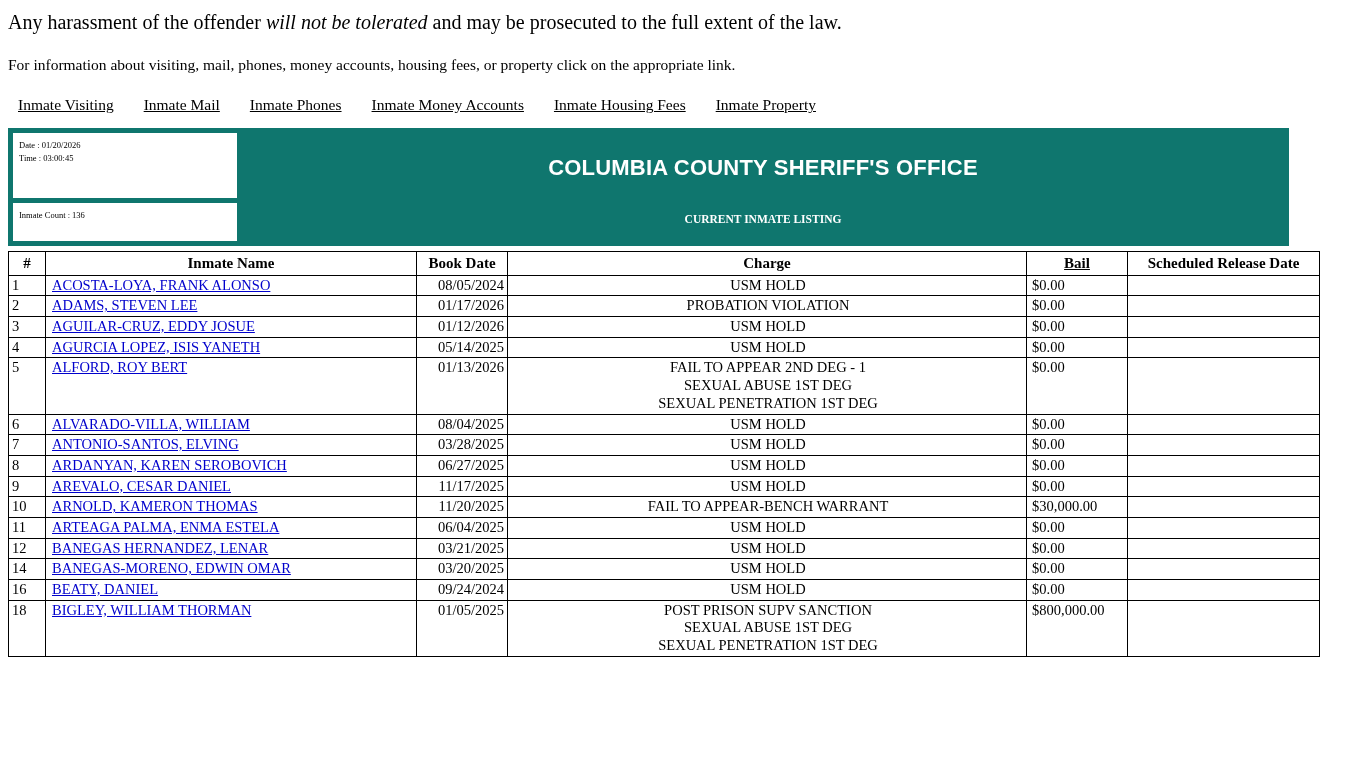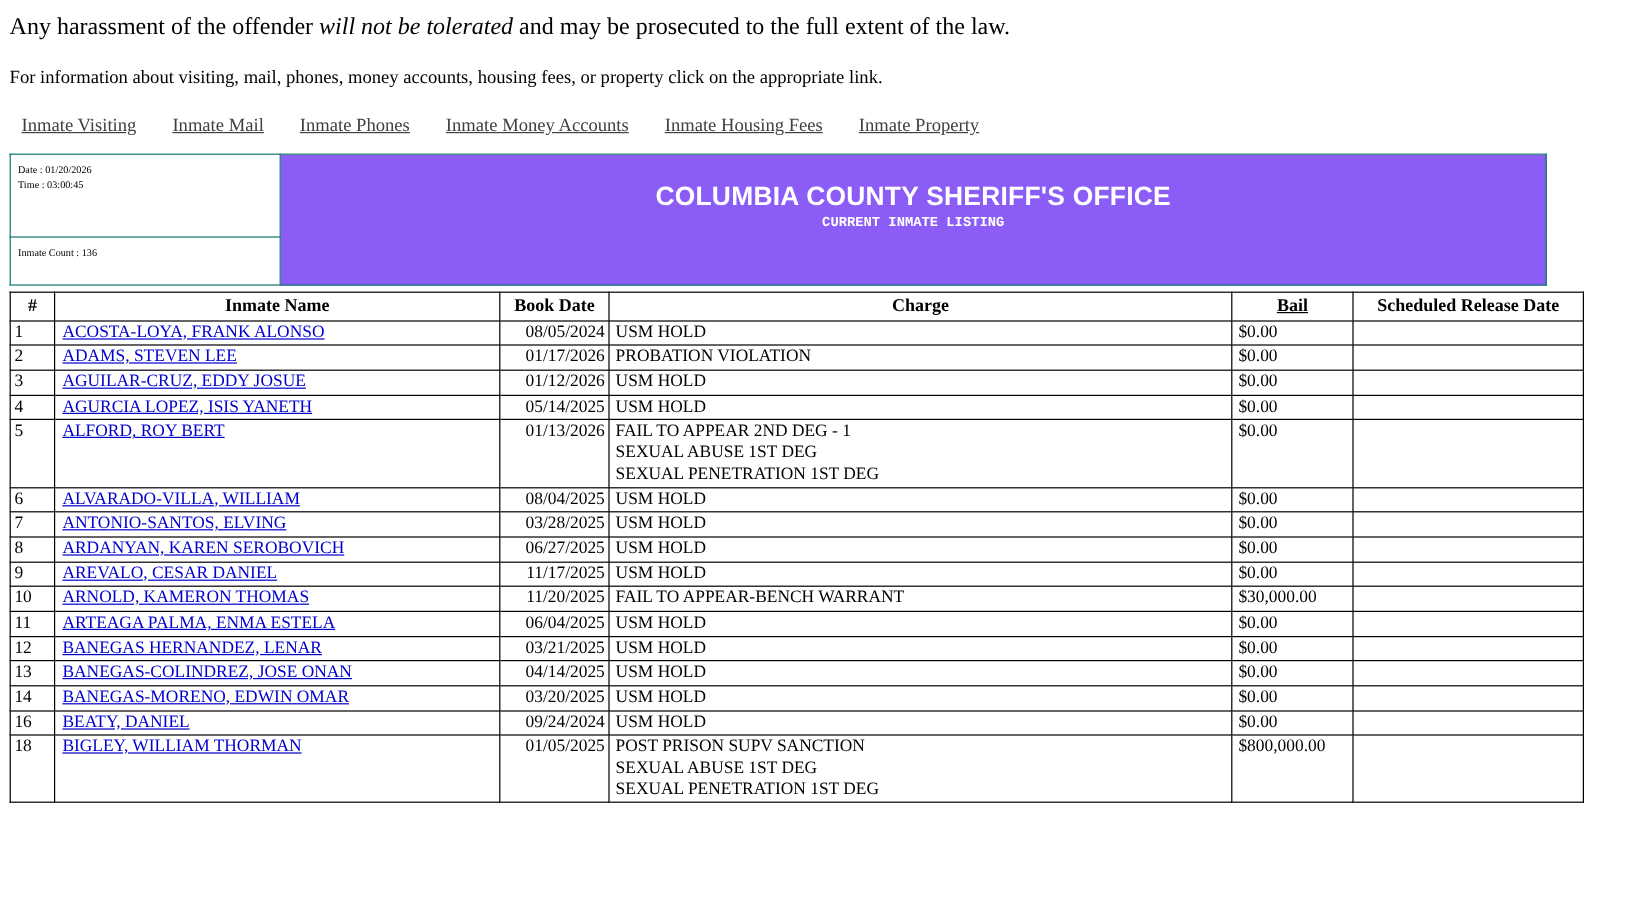--- a/index.html
+++ b/index.html
@@ -36,73 +36,73 @@
     font-size: 15.5px;
     margin-top: 19px;
     line-height: 1.28;
   }
   .links-row {
     margin-top: 22px;
     margin-left: 10px;
     white-space: nowrap;
   }
   .links-row a {
-    color: #404040;
+    color: #000000;
     text-decoration: underline;
     font-size: 15.5px;
     margin-right: 30px;
   }
   .links-row a:last-child { margin-right: 0; }
 
   .header-table {
     border-collapse: collapse;
     margin-top: 14px;
     width: 1281px;
     table-layout: fixed;
   }
   .header-table td {
-    border: 1px solid #0f766e;
+    border: 5px solid #0f766e;
     vertical-align: top;
     padding: 0;
   }
   .dt-cell {
     width: 212px;
     height: 54px;
     padding: 6px 6px 0 6px !important;
     font-size: 8.5px;
     font-family: "Liberation Serif", serif;
     line-height: 1.45;
   }
   .count-cell {
     width: 212px;
     height: 28px;
     padding: 7px 6px 0 6px !important;
     font-size: 8.5px;
     line-height: 1.4;
   }
   .banner-cell {
-    background: #8b5cf6;
+    background: #0f766e;
     text-align: center;
     vertical-align: top;
     padding-top: 22px !important;
     height: 86px;
   }
   .banner-title {
     color: #ffffff;
     font-family: "Liberation Sans", sans-serif;
     font-weight: bold;
     font-size: 22px;
     letter-spacing: 0.2px;
   }
   .banner-sub {
     color: #ffffff;
-    font-family: Liberation Mono, monospace;
+    font-family: Liberation Serif, serif;
     font-weight: bold;
     font-size: 11.5px;
-    margin-top: 2px;
+    margin-top: 32px;
   }
 
   .inmate-table {
     border-collapse: collapse;
     width: 1281px;
     margin-top: 5px;
     table-layout: fixed;
   }
   .inmate-table th, .inmate-table td {
     border: 1px solid #000000;
@@ -128,21 +128,21 @@
   .inmate-table td.c-name { padding-left: 6px; }
   .inmate-table td.c-name a {
     color: #0000cc;
     text-decoration: underline;
   }
   .inmate-table td.c-book { text-align: right; padding-left: 5px; }
   .inmate-table td.c-charge { text-align: left; padding-left: 5px; }
   .inmate-table td.c-bail { text-align: left; padding-left: 5px; }
   .inmate-table td.c-rel { text-align: left; }
 
-  .charge-lines div { white-space: nowrap; }
+  .charge-lines div { white-space: nowrap; text-align: center; }
   .vmid { vertical-align: middle; }
 </style>
 </head>
 <body>
 
 <div class="page">
 
 
   <div class="notice-line"><span>Any harassment of the offender </span><i>will not be tolerated</i><span> and may be prosecuted to the full extent of the law.</span></div>
 
@@ -322,32 +322,20 @@
           <td class="c-book">03/21/2025</td>
           <td class="c-charge">
             <div class="charge-lines">
               <div>USM HOLD</div>
             </div>
           </td>
           <td class="c-bail">$0.00</td>
           <td class="c-rel"></td>
         </tr>
         <tr>
-          <td class="c-num">13</td>
-          <td class="c-name"><a href="#">BANEGAS-COLINDREZ, JOSE ONAN</a></td>
-          <td class="c-book">04/14/2025</td>
-          <td class="c-charge">
-            <div class="charge-lines">
-              <div>USM HOLD</div>
-            </div>
-          </td>
-          <td class="c-bail">$0.00</td>
-          <td class="c-rel"></td>
-        </tr>
-        <tr>
           <td class="c-num">14</td>
           <td class="c-name"><a href="#">BANEGAS-MORENO, EDWIN OMAR</a></td>
           <td class="c-book">03/20/2025</td>
           <td class="c-charge">
             <div class="charge-lines">
               <div>USM HOLD</div>
             </div>
           </td>
           <td class="c-bail">$0.00</td>
           <td class="c-rel"></td>

